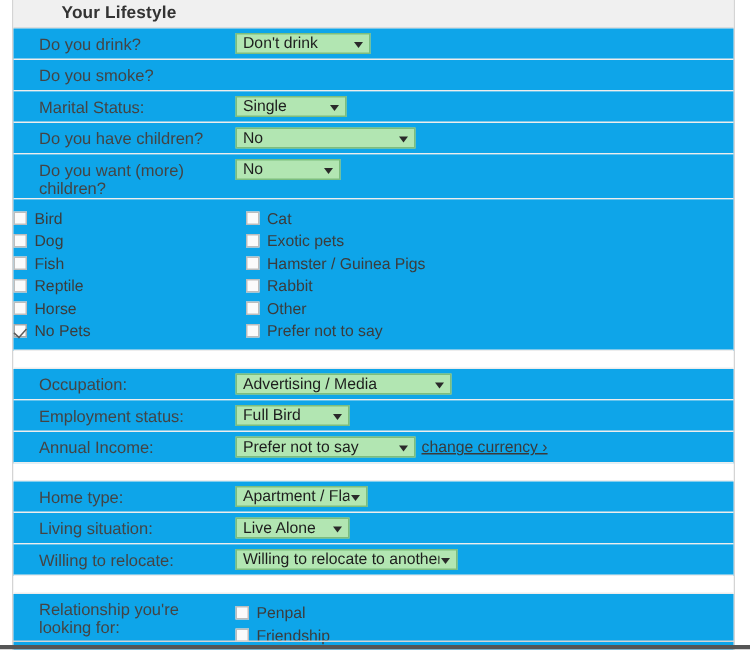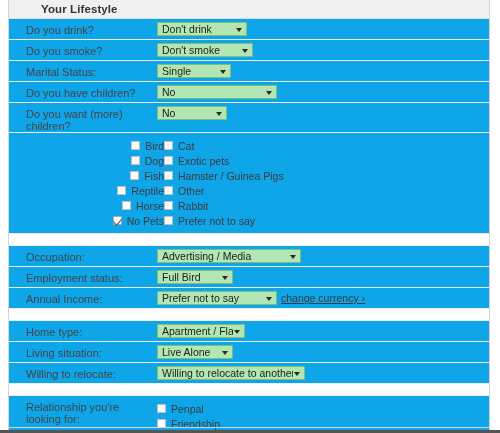--- a/index.html
+++ b/index.html
@@ -150,21 +150,21 @@
     display: block;
   }
   .check-cols {
     display: flex;
     align-items: flex-start;
   }
   .check-col {
     display: flex;
     flex-direction: column;
   }
-  .check-col.col1 { width: 155px; align-items: flex-end; }
+  .check-col.col1 { width: 155px; }
   .check-col.col2 { width: 180px; }
 
   .check {
     display: flex;
     align-items: center;
     height: 15px;
     font-size: 10.5px;
     color: #3c3c3c;
     cursor: default;
     white-space: nowrap;
@@ -236,26 +236,20 @@
       <div class="field">
         <div class="select w-drink">
           <span class="sel-text">Don't drink</span>
           <span class="arrow"></span>
         </div>
       </div>
     </div>
 
     <div class="row">
       <div class="label">Do you smoke?</div>
-      <div class="field">
-        <div class="select w-smoke">
-          <span class="sel-text">Don't smoke</span>
-          <span class="arrow"></span>
-        </div>
-      </div>
     </div>
 
     <div class="row">
       <div class="label">Marital Status:</div>
       <div class="field">
         <div class="select w-marital">
           <span class="sel-text">Single</span>
           <span class="arrow"></span>
         </div>
       </div>
@@ -318,25 +312,25 @@
             <div class="check">
               <span class="box"></span>
               <span>Exotic pets</span>
             </div>
             <div class="check">
               <span class="box"></span>
               <span>Hamster / Guinea Pigs</span>
             </div>
             <div class="check">
               <span class="box"></span>
+              <span>Rabbit</span>
+            </div>
+            <div class="check">
+              <span class="box"></span>
               <span>Other</span>
-            </div>
-            <div class="check">
-              <span class="box"></span>
-              <span>Rabbit</span>
             </div>
             <div class="check">
               <span class="box"></span>
               <span>Prefer not to say</span>
             </div>
           </div>
         </div>
       </div>
     </div>
 

